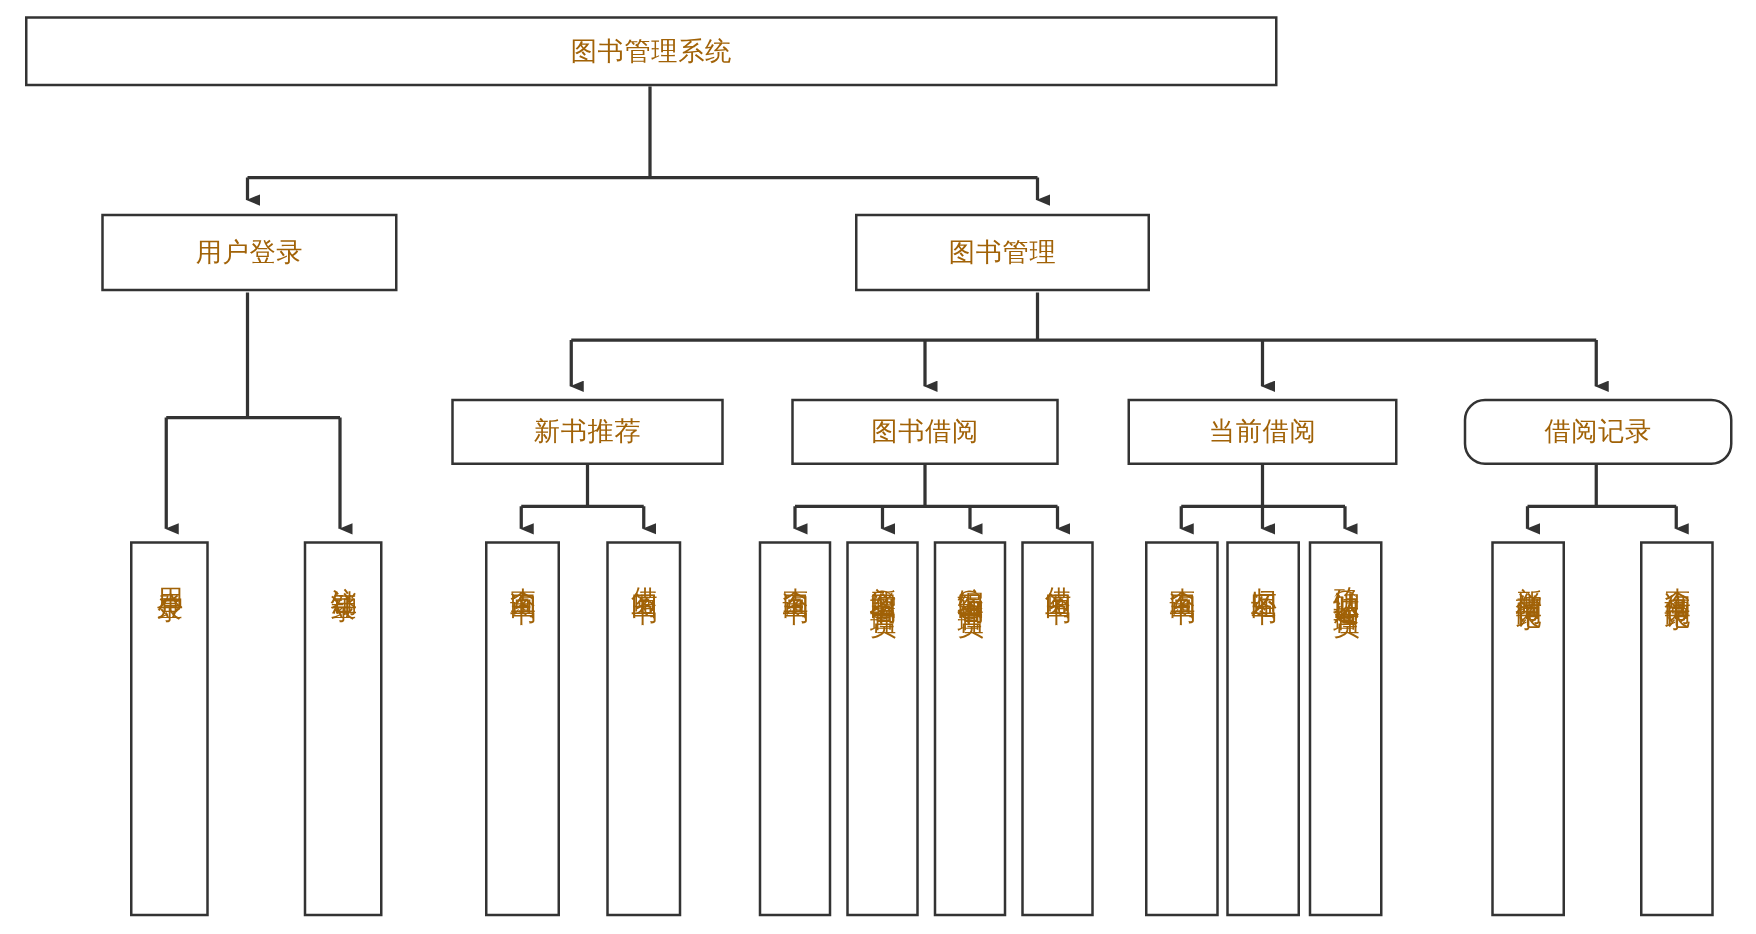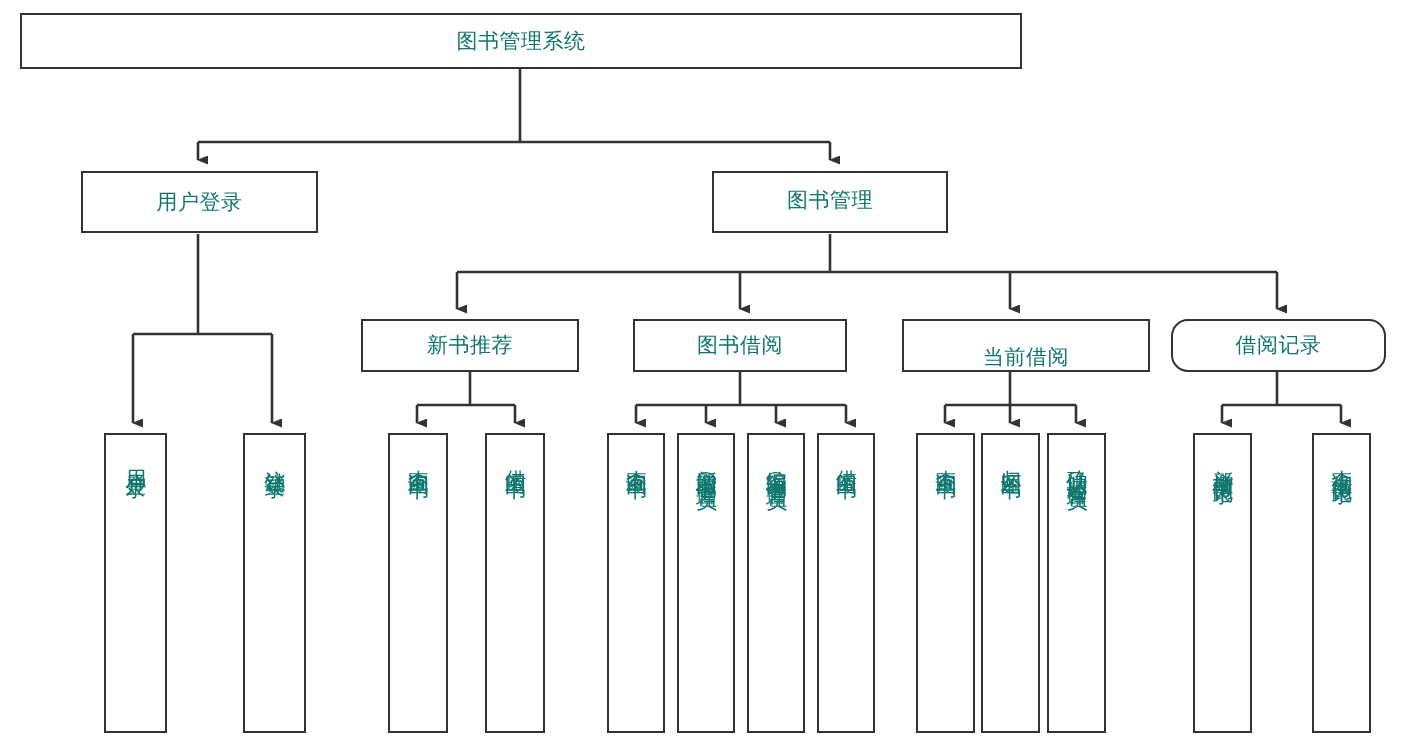--- a/index.html
+++ b/index.html
@@ -26,21 +26,21 @@
     pointer-events: none;
   }
   .node {
     position: absolute;
     box-sizing: border-box;
     background: #ffffff;
     border: 2px solid #333333;
     display: flex;
     align-items: center;
     justify-content: center;
-    color: #0f766e;
+    color: #a16207;
   }
   .node .label {
     display: block;
     text-align: center;
     line-height: 1.18;
   }
   .node.horizontal .label {
     font-size: 21px;
     letter-spacing: 0.5px;
     white-space: nowrap;
@@ -121,31 +121,31 @@
     </g>
   </svg>
 
   <div class="node horizontal" style="left:20px; top:13px; width:1002px; height:56px;">
     <span class="label">图书管理系统</span>
   </div>
 
   <div class="node horizontal" style="left:81px; top:171px; width:237px; height:62px;">
     <span class="label">用户登录</span>
   </div>
-  <div class="node horizontal" style="left:712px; top:171px; width:236px; height:62px;font-family:Liberation Mono, monospace;">
+  <div class="node horizontal" style="left:684px; top:171px; width:236px; height:62px;">
     <span class="label">图书管理</span>
   </div>
 
   <div class="node horizontal" style="left:633px; top:319px; width:214px; height:53px;">
     <span class="label">图书借阅</span>
   </div>
   <div class="node horizontal" style="left:361px; top:319px; width:218px; height:53px;">
     <span class="label">新书推荐</span>
   </div>
-  <div class="node horizontal" style="left:902px; top:319px; width:248px; height:53px;align-items:flex-end;">
+  <div class="node horizontal" style="left:902px; top:319px; width:216px; height:53px;">
     <span class="label">当前借阅</span>
   </div>
   <div class="node horizontal" style="left:1171px; top:319px; width:215px; height:53px;border-radius:17px;">
     <span class="label">借阅记录</span>
   </div>
 
   <div class="node vertical" style="left:104px; top:433px; width:63px; height:300px;">
     <span class="label">用户登录</span>
   </div>
   <div class="node vertical" style="left:243px; top:433px; width:63px; height:300px;">

